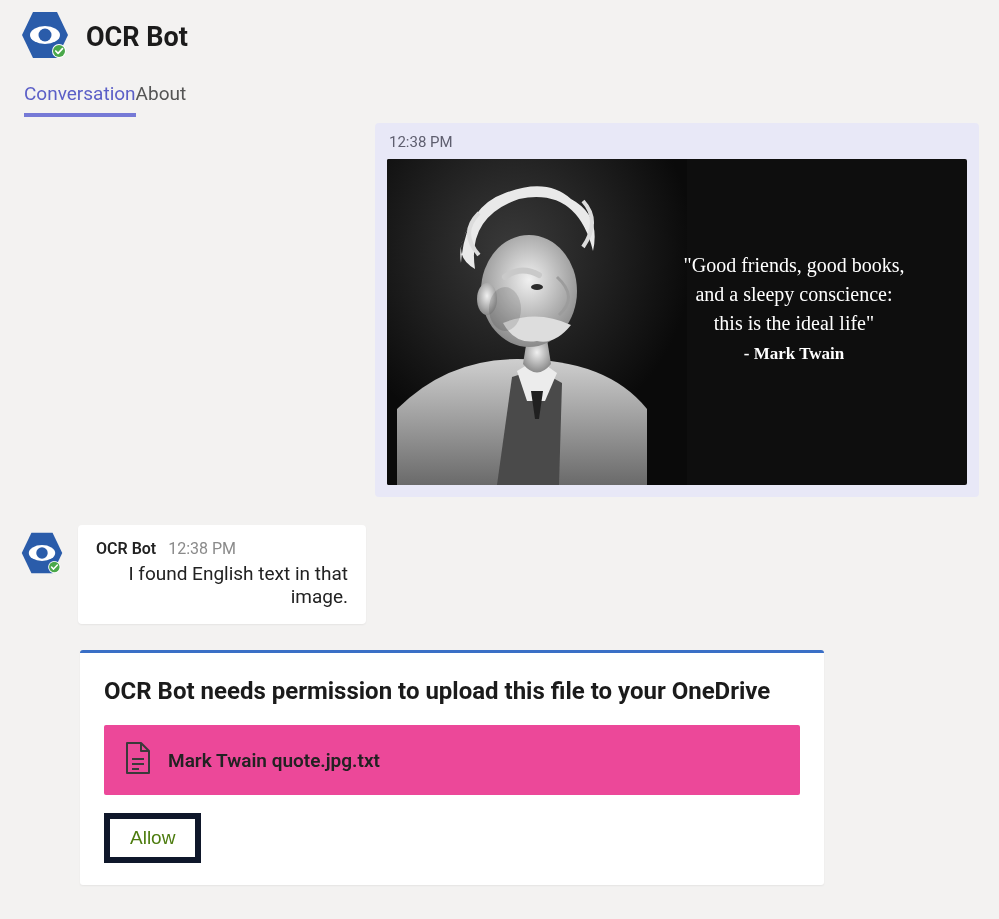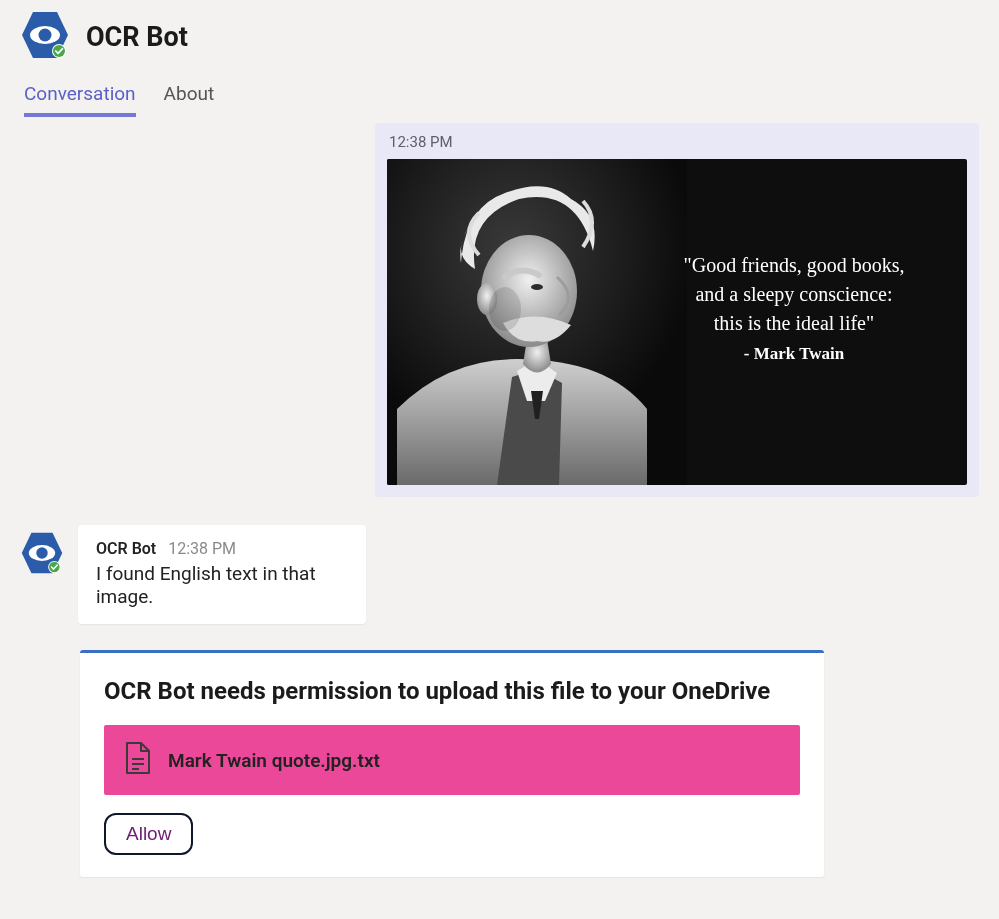--- a/index.html
+++ b/index.html
@@ -22,21 +22,20 @@
   }
   .header h1 {
     margin: 0;
     font-size: 27px;
     font-weight: 700;
     color: #1b1b1b;
   }
 
   .tabs {
     display: flex;
-    gap: 28px;
     padding: 18px 24px 0 24px;
   }
   .tab {
     font-size: 19px;
     color: #555;
     padding-bottom: 8px;
     cursor: pointer;
   }
   .tab.active {
     color: #5b5fc7;
@@ -94,21 +93,21 @@
   .bot-bubble {
     background: #ffffff;
     border-radius: 4px;
     padding: 14px 18px 16px 18px;
     width: 288px;
     box-shadow: 0 1px 2px rgba(0,0,0,0.06);
   }
   .bot-meta { font-size:16px; margin-bottom:4px; }
   .bot-meta .name { color:#222; font-weight:600; margin-right:8px; }
   .bot-meta .time { color:#8a8a8a; }
-  .bot-msg { font-size:19px; color:#222; }
+  .bot-msg { font-size:19px; color:#222;text-align:right; }
 
   .consent-card {
     margin-top: 26px;
     margin-left: 60px;
     width: 744px;
     background: #ffffff;
     border-top: 3px solid #3a6fc6;
     border-radius: 3px;
     padding: 22px 24px 22px 24px;
     box-shadow: 0 1px 2px rgba(0,0,0,0.06);
@@ -130,24 +129,24 @@
     margin-bottom: 18px;
   }
   .file-chip .fname {
     font-size: 19px;
     font-weight: 600;
     color: #222;
   }
   .btn-row { display:flex; gap:14px; }
   .pill-btn {
     font-size: 19px;
-    color: #701a75;
+    color: #4d7c0f;
     background: #fff;
-    border: 2px solid #0f172a;
-    border-radius: 12px;
+    border: 6px solid #0f172a;
+    border-radius: 0;
     padding: 8px 20px;
     cursor: pointer;
   }
 </style>
 </head>
 <body>
 
 <svg width="0" height="0" style="position:absolute">
   <defs>
     <g id="botAvatar">

